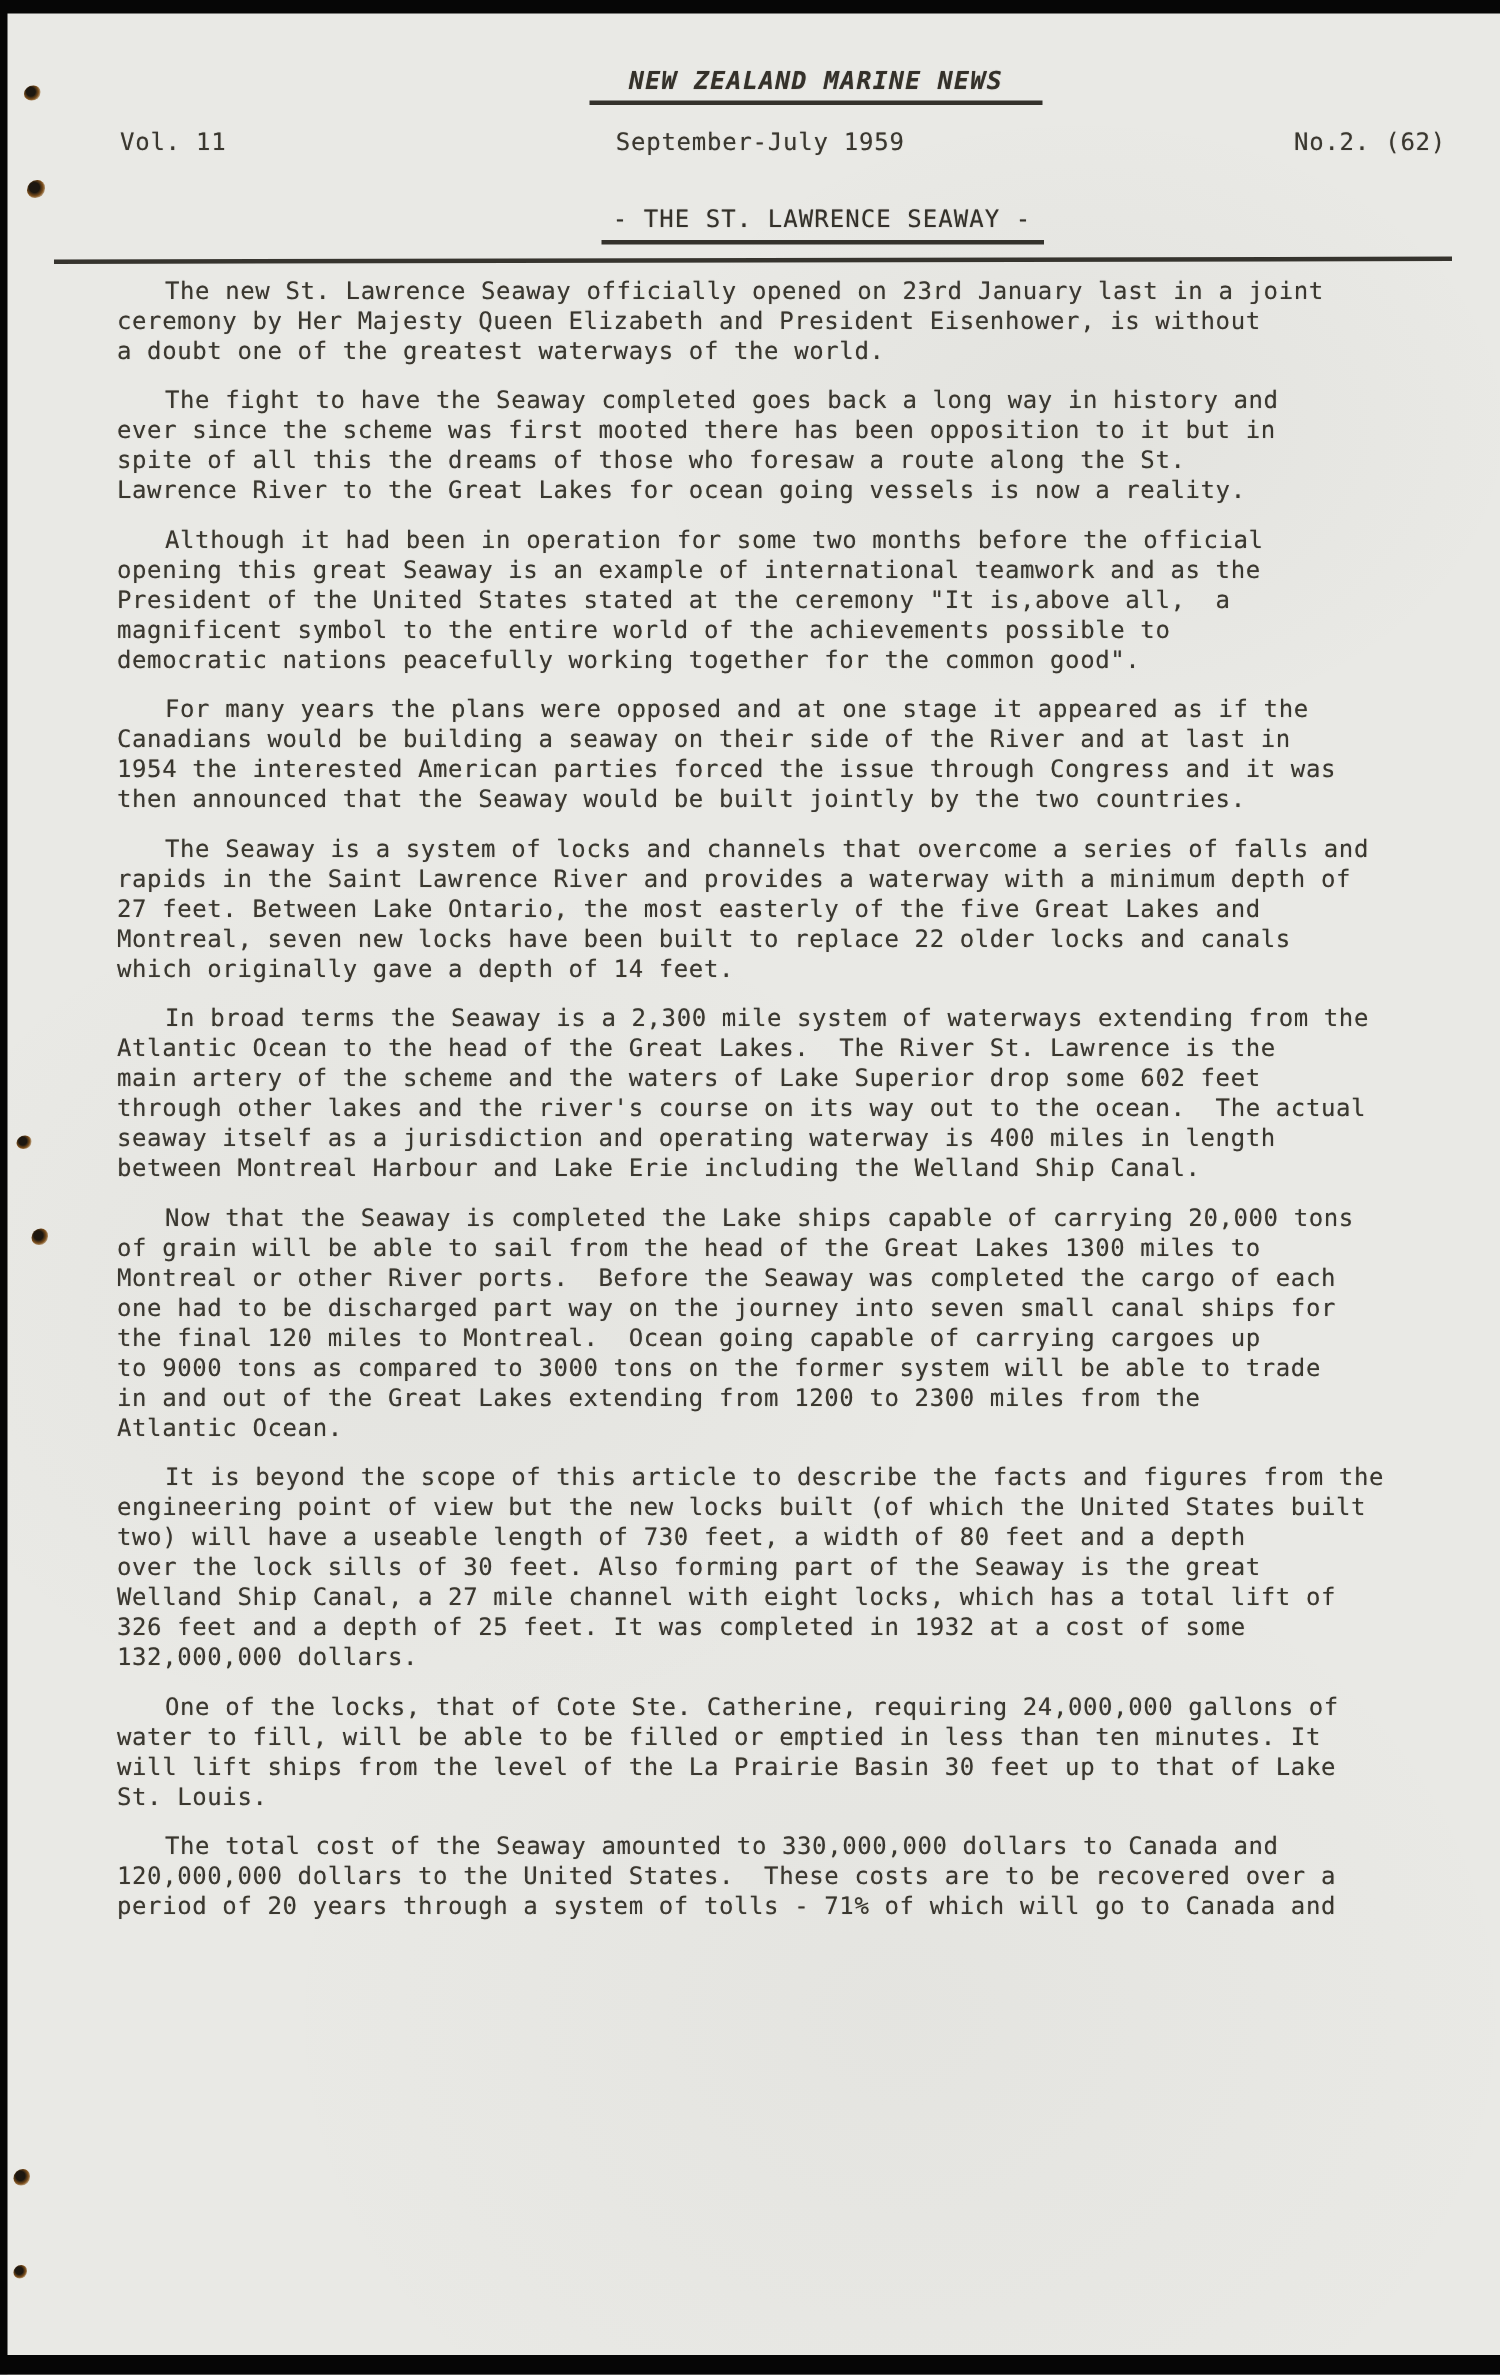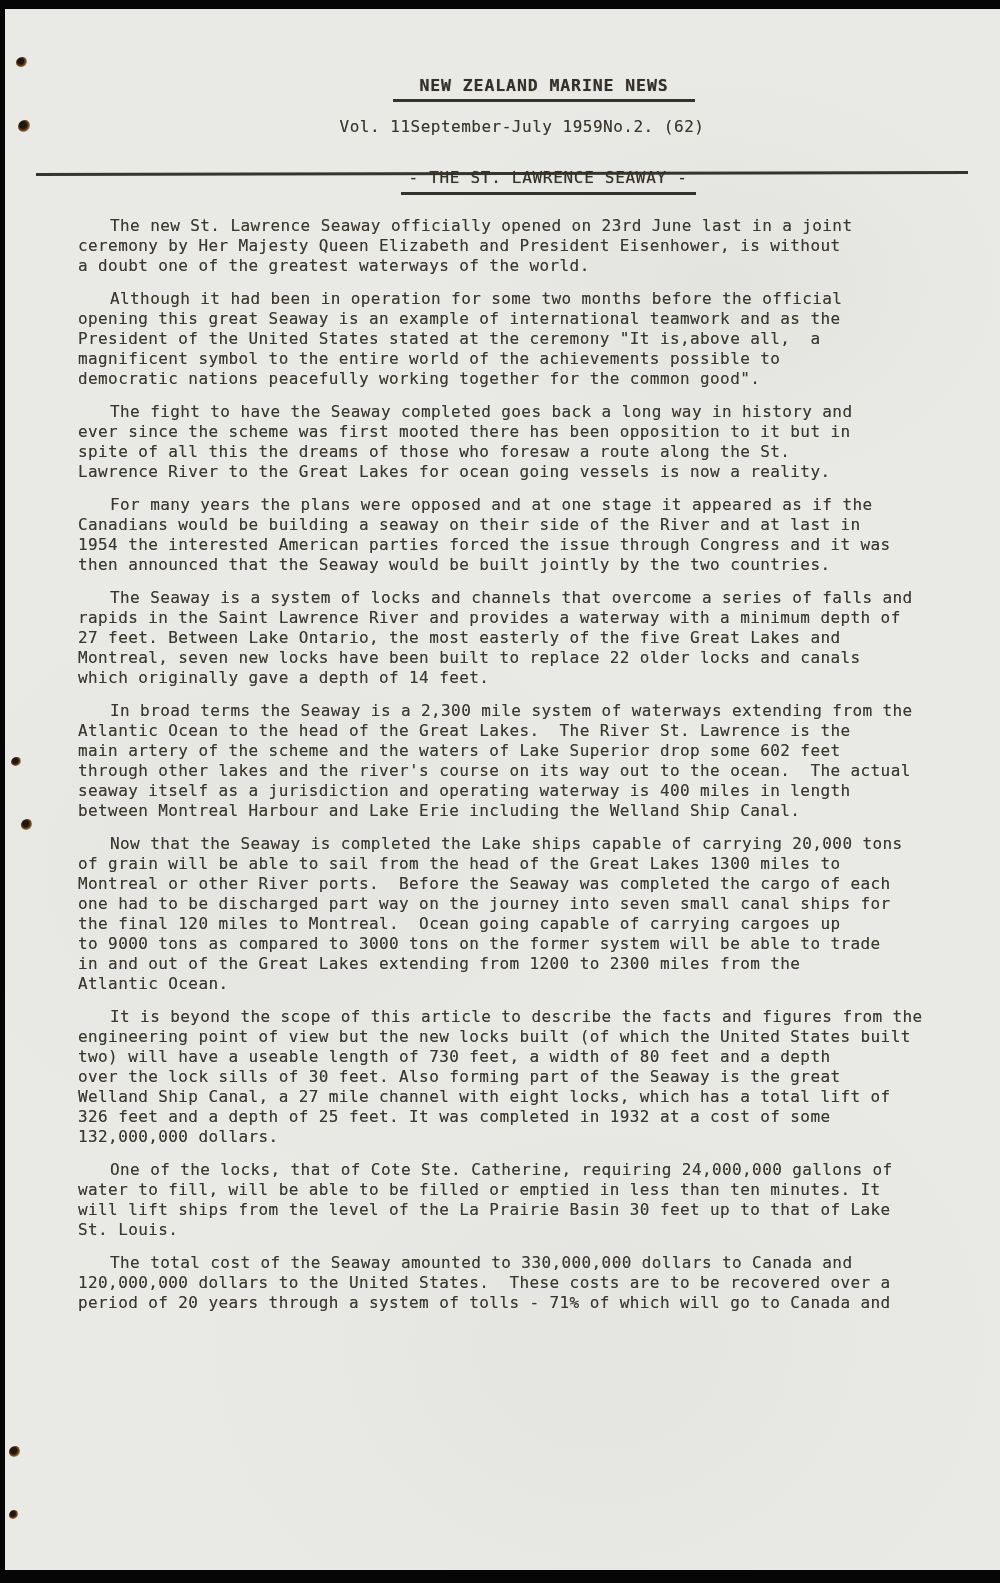--- a/index.html
+++ b/index.html
@@ -15,29 +15,29 @@
       radial-gradient(ellipse 600px 500px at 60% 85%, rgba(110,110,104,0.04), transparent 70%),
       #e9e9e5;
   }
   .edge-top{position:absolute;top:0;left:0;right:0;height:9px;background:#060606;}
   .edge-left{position:absolute;top:0;left:0;bottom:0;width:5px;background:#060606;}
   .edge-bottom{position:absolute;left:0;right:0;bottom:0;height:13px;background:#060606;}
 
   .spot{position:absolute;border-radius:58% 42% 55% 45%;
     background:radial-gradient(circle at 42% 42%, #1d1710 0 34%, #7c4f1d 58%, rgba(165,115,50,0.35) 78%, rgba(165,115,50,0) 100%);}
 
-  .masthead-wrap{padding-top:76px;text-align:center;}
+  .masthead-wrap{padding-top:44px;text-align:center;font-style:italic;}
   .masthead{
     display:inline-block;transform:translateX(44px);
     font-size:16.5px;font-weight:bold;letter-spacing:0.9px;
     color:#34312a;text-shadow:0 0 0.7px rgba(52,49,42,0.6);
     border-bottom:3px solid #34322c;padding:0 26px 4px 26px;
   }
   .vol-row{
-    display:flex;justify-content:center;align-items:baseline;
+    display:flex;justify-content:space-between;align-items:baseline;
     padding:15px 36px 0 80px;font-size:16px;letter-spacing:0.5px;
     text-shadow:0 0 0.6px rgba(58,55,48,0.5);
   }
   .header-rule{
     position:absolute;top:172px;left:36px;right:32px;height:3px;
     background:#36342e;transform:rotate(-0.12deg);
   }
   .article-title-wrap{text-align:center;margin-top:32px;}
   .article-title{
     display:inline-block;transform:translateX(48px);
@@ -80,32 +80,32 @@
     <span>September-July 1959</span>
     <span>No.2. (62)</span>
   </div>
   <div class="header-rule"></div>
 
   <div class="article-title-wrap">
     <span class="article-title">- THE ST. LAWRENCE SEAWAY -</span>
   </div>
 
   <div class="article-body">
-      <p class="para">The new St. Lawrence Seaway officially opened on 23rd June last in a joint
+      <p class="para">The new St. Lawrence Seaway officially opened on 23rd January last in a joint
 ceremony by Her Majesty Queen Elizabeth and President Eisenhower, is without
 a doubt one of the greatest waterways of the world.</p>
+      <p class="para">The fight to have the Seaway completed goes back a long way in history and
+ever since the scheme was first mooted there has been opposition to it but in
+spite of all this the dreams of those who foresaw a route along the St.
+Lawrence River to the Great Lakes for ocean going vessels is now a reality.</p>
       <p class="para">Although it had been in operation for some two months before the official
 opening this great Seaway is an example of international teamwork and as the
 President of the United States stated at the ceremony "It is,above all,  a
 magnificent symbol to the entire world of the achievements possible to
 democratic nations peacefully working together for the common good".</p>
-      <p class="para">The fight to have the Seaway completed goes back a long way in history and
-ever since the scheme was first mooted there has been opposition to it but in
-spite of all this the dreams of those who foresaw a route along the St.
-Lawrence River to the Great Lakes for ocean going vessels is now a reality.</p>
       <p class="para">For many years the plans were opposed and at one stage it appeared as if the
 Canadians would be building a seaway on their side of the River and at last in
 1954 the interested American parties forced the issue through Congress and it was
 then announced that the Seaway would be built jointly by the two countries.</p>
       <p class="para">The Seaway is a system of locks and channels that overcome a series of falls and
 rapids in the Saint Lawrence River and provides a waterway with a minimum depth of
 27 feet. Between Lake Ontario, the most easterly of the five Great Lakes and
 Montreal, seven new locks have been built to replace 22 older locks and canals
 which originally gave a depth of 14 feet.</p>
       <p class="para">In broad terms the Seaway is a 2,300 mile system of waterways extending from the

